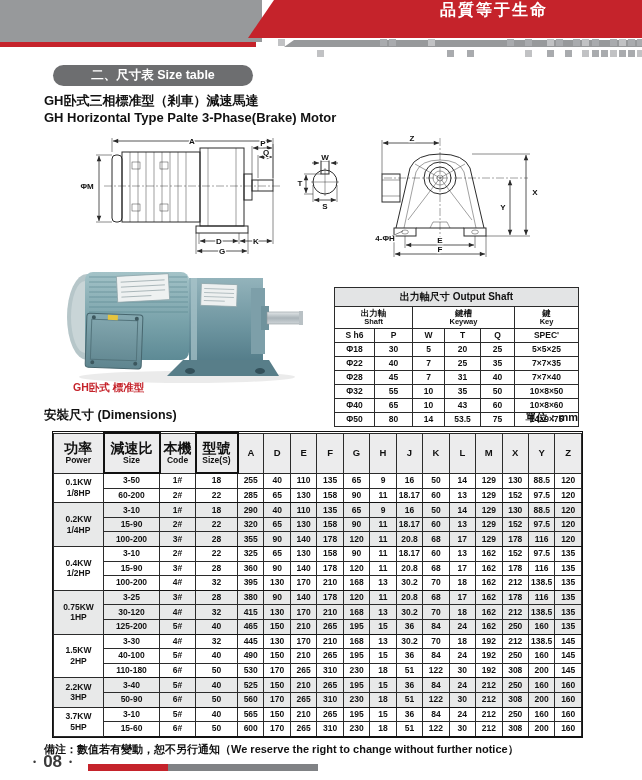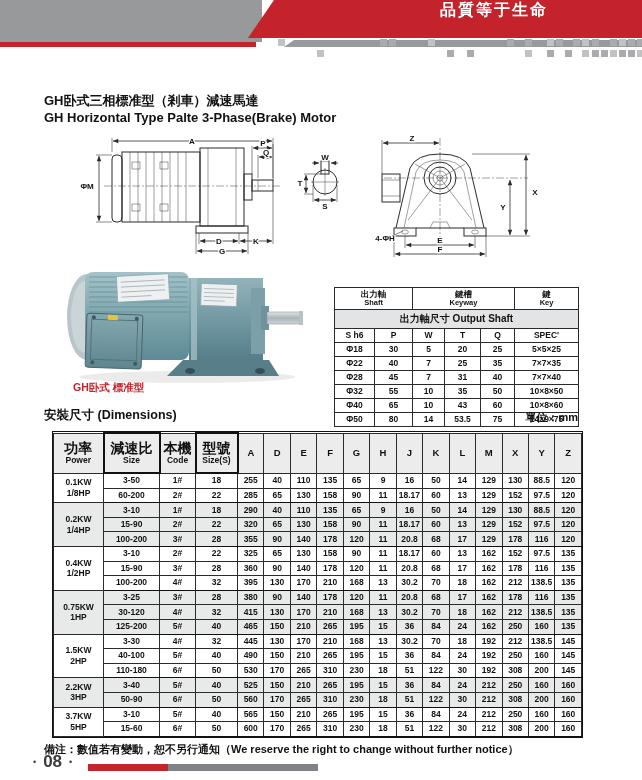--- a/index.html
+++ b/index.html
@@ -120,20 +120,23 @@
       <span style="left: 565px; top: 50px;"></span>
       <span style="left: 582px; top: 50px; background: rgb(193, 194, 196);"></span>
       <span style="left: 592px; top: 50px;"></span>
       <span style="left: 601px; top: 50px;"></span>
       <span style="left: 610px; top: 50px; background: rgb(193, 194, 196);"></span>
       <span style="left: 619px; top: 50px;"></span>
       <span style="left: 628px; top: 50px;"></span>
       <span style="left: 637px; top: 50px; background: rgb(193, 194, 196);"></span>
     </div>
 
+  <div class="pill">
+    <span>二、尺寸表 Size table</span>
+  </div>
   <div class="title-zh">GH卧式三相標准型（剎車）減速馬達</div>
   <div class="title-en">GH Horizontal Type Palte 3-Phase(Brake) Motor</div>
 
   <svg class="drawings" viewBox="0 0 560 132">
     <defs>
       <marker id="ar" viewBox="0 0 8 8" refX="7.4" refY="4" markerWidth="7.5" markerHeight="7.5" orient="auto-start-reverse">
         <path d="M0.5,1 L7.5,4 L0.5,7 z" fill="#2b2b2b"></path>
       </marker>
     </defs>
 
@@ -289,36 +292,36 @@
     <colgroup id="ost-colgroup">
         <col style="width: 40px;">
         <col style="width: 38px;">
         <col style="width: 32px;">
         <col style="width: 36px;">
         <col style="width: 34px;">
         <col style="width: 64px;">
       </colgroup>
     <thead>
       <tr>
+          <th colspan="6" class="ost-title">出力軸尺寸 Output Shaft</th>
+        </tr>
+      <tr>
         <th colspan="2" class="grp">
           <div>出力軸</div>
             <div class="sub">Shaft</div>
           </th>
         <th colspan="3" class="grp">
           <div>鍵槽</div>
             <div class="sub">Keyway</div>
           </th>
         <th class="grp">
           <div>鍵</div>
             <div class="sub">Key</div>
           </th>
       </tr>
-      <tr>
-          <th colspan="6" class="ost-title">出力軸尺寸 Output Shaft</th>
-        </tr>
       <tr id="ost-cols">
           <th>S  h6</th>
           <th>P</th>
           <th>W</th>
           <th>T</th>
           <th>Q</th>
           <th>SPEC'</th>
         </tr>
     </thead>
     <tbody id="ost-body">

